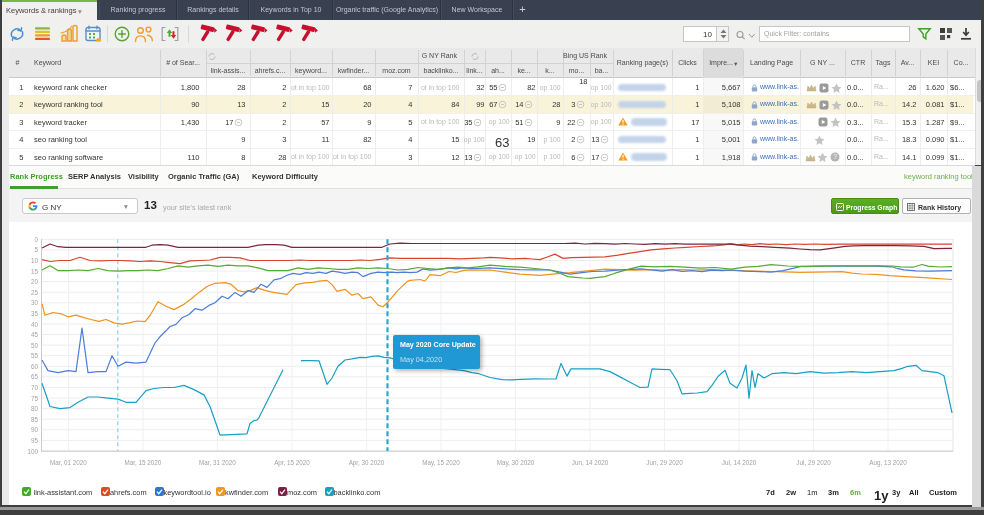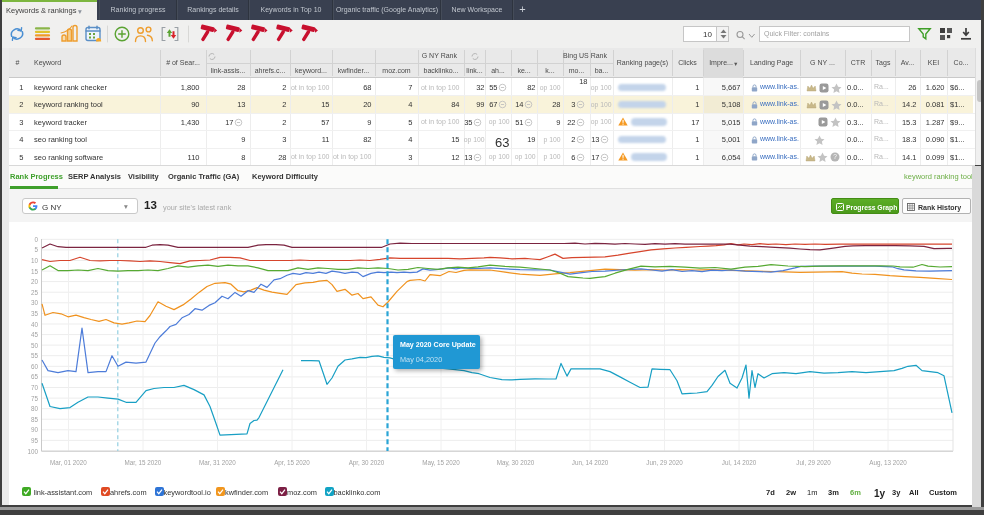--- a/index.html
+++ b/index.html
@@ -425,21 +425,21 @@
     <circle cx="4.5" cy="4.5" r="3.3" fill="none" stroke="#bdbdbd" stroke-width="0.85"></circle>
     <path d="M2.9 4.5h3.2" stroke="#bdbdbd" stroke-width="0.85"></path>
   </svg>
 <svg class="abs" style="left:618px;top:152.1px" width="10" height="9">
     <path d="M5 0.5L9.7 8.5H0.3z" fill="#f59a23"></path>
     <rect x="4.5" y="2.8" width="1.1" height="3" fill="#fff"></rect>
     <rect x="4.5" y="6.6" width="1.1" height="1.1" fill="#fff"></rect>
   </svg>
 <div class="abs" style="left:631px;top:153.1px;width:36px;height:7.5px;background:#c3d4ea;border-radius:4px;filter:blur(1.2px)"></div>
 <div class="abs num" style="left:639.5px;top:152.6px;width:60px;font-size:7.5px;color:#333;">1</div>
-<div class="abs num" style="left:680.5px;top:152.6px;width:60px;font-size:7.5px;color:#333;">6,054</div>
+<div class="abs num" style="left:680.5px;top:152.6px;width:60px;font-size:7.5px;color:#333;">1,918</div>
 <svg class="abs" style="left:751px;top:153.1px" width="7" height="8">
     <rect x="0.8" y="3.2" width="5.4" height="4.4" rx="0.8" fill="#8fa6c8"></rect>
     <path d="M2 3.2V2.4a1.5 1.5 0 0 1 3 0v0.8" fill="none" stroke="#8fa6c8" stroke-width="1"></path>
   </svg>
 <div class="abs" style="left:760px;top:152.6px;width:39px;overflow:hidden;white-space:nowrap;font-size:7px;color:#3b6fc0">www.link-as...</div>
 <svg class="abs" style="left:805px;top:153.6px" width="11" height="8">
     <path d="M1 7h9L9.2 2 7.1 4.3 5.5 1 3.9 4.3 1.8 2z" fill="#c9b98a" stroke="#b0a070" stroke-width="0.4"></path>
   </svg>
 <svg class="abs" style="left:817px;top:152.1px" width="11" height="10">
     <path d="M5.5 0.5l1.6 3.3 3.4.4-2.6 2.4.7 3.4L5.5 8.2 2.4 10l.7-3.4L.5 4.2l3.4-.4z" fill="#c3c3c3"></path>
@@ -518,21 +518,21 @@
 <div class="abs" style="left:324.5px;top:487px;width:9px;height:9px;background:#11a3c4;border-radius:2px"></div>
 <svg class="abs" style="left:324.5px;top:487px" width="9" height="9">
     <path d="M2 4.7l1.8 2 3.2-4" stroke="#fff" stroke-width="1.2" fill="none"></path>
   </svg>
 <div class="abs" style="left:333.5px;top:488px;font-size:7.4px;color:#333">backlinko.com</div>
 <div class="abs" style="left:766px;top:488px;font-size:7.5px;font-weight:bold;color:#222">7d</div>
 <div class="abs" style="left:786px;top:488px;font-size:7.5px;font-weight:bold;color:#222">2w</div>
 <div class="abs" style="left:807px;top:488px;font-size:7.5px;font-weight:normal;color:#222">1m</div>
 <div class="abs" style="left:828px;top:488px;font-size:7.5px;font-weight:bold;color:#222">3m</div>
 <div class="abs" style="left:850px;top:488px;font-size:7.5px;font-weight:bold;color:#5fae3e">6m</div>
-<div class="abs" style="left:874px;top:488px;font-size:10px;font-weight:bold;color:#222">1y</div>
+<div class="abs" style="left:874px;top:488px;font-size:13px;font-weight:bold;color:#222">1y</div>
 <div class="abs" style="left:892px;top:488px;font-size:7.5px;font-weight:bold;color:#222">3y</div>
 <div class="abs" style="left:909px;top:488px;font-size:7.5px;font-weight:bold;color:#222">All</div>
 <div class="abs" style="left:929px;top:488px;font-size:7.5px;font-weight:bold;color:#222">Custom</div>
 
 <div class="abs" style="left:972px;top:166px;width:9px;height:344px;background:#d9d9d9"></div>
 <div class="abs" style="left:981px;top:0;width:3px;height:515px;background:#3f3f3f"></div>
 <div class="abs" style="left:0;top:0;width:2px;height:515px;background:#3f3f3f"></div>
 <div class="abs" style="left:0;top:507px;width:984px;height:3px;background:#9a9a9a"></div>
 <div class="abs" style="left:0;top:510px;width:984px;height:5px;background:#3f3f3f"></div>
 <svg class="abs" style="left:9px;top:222px" width="963px" height="262px" viewBox="9 222 963 262">

